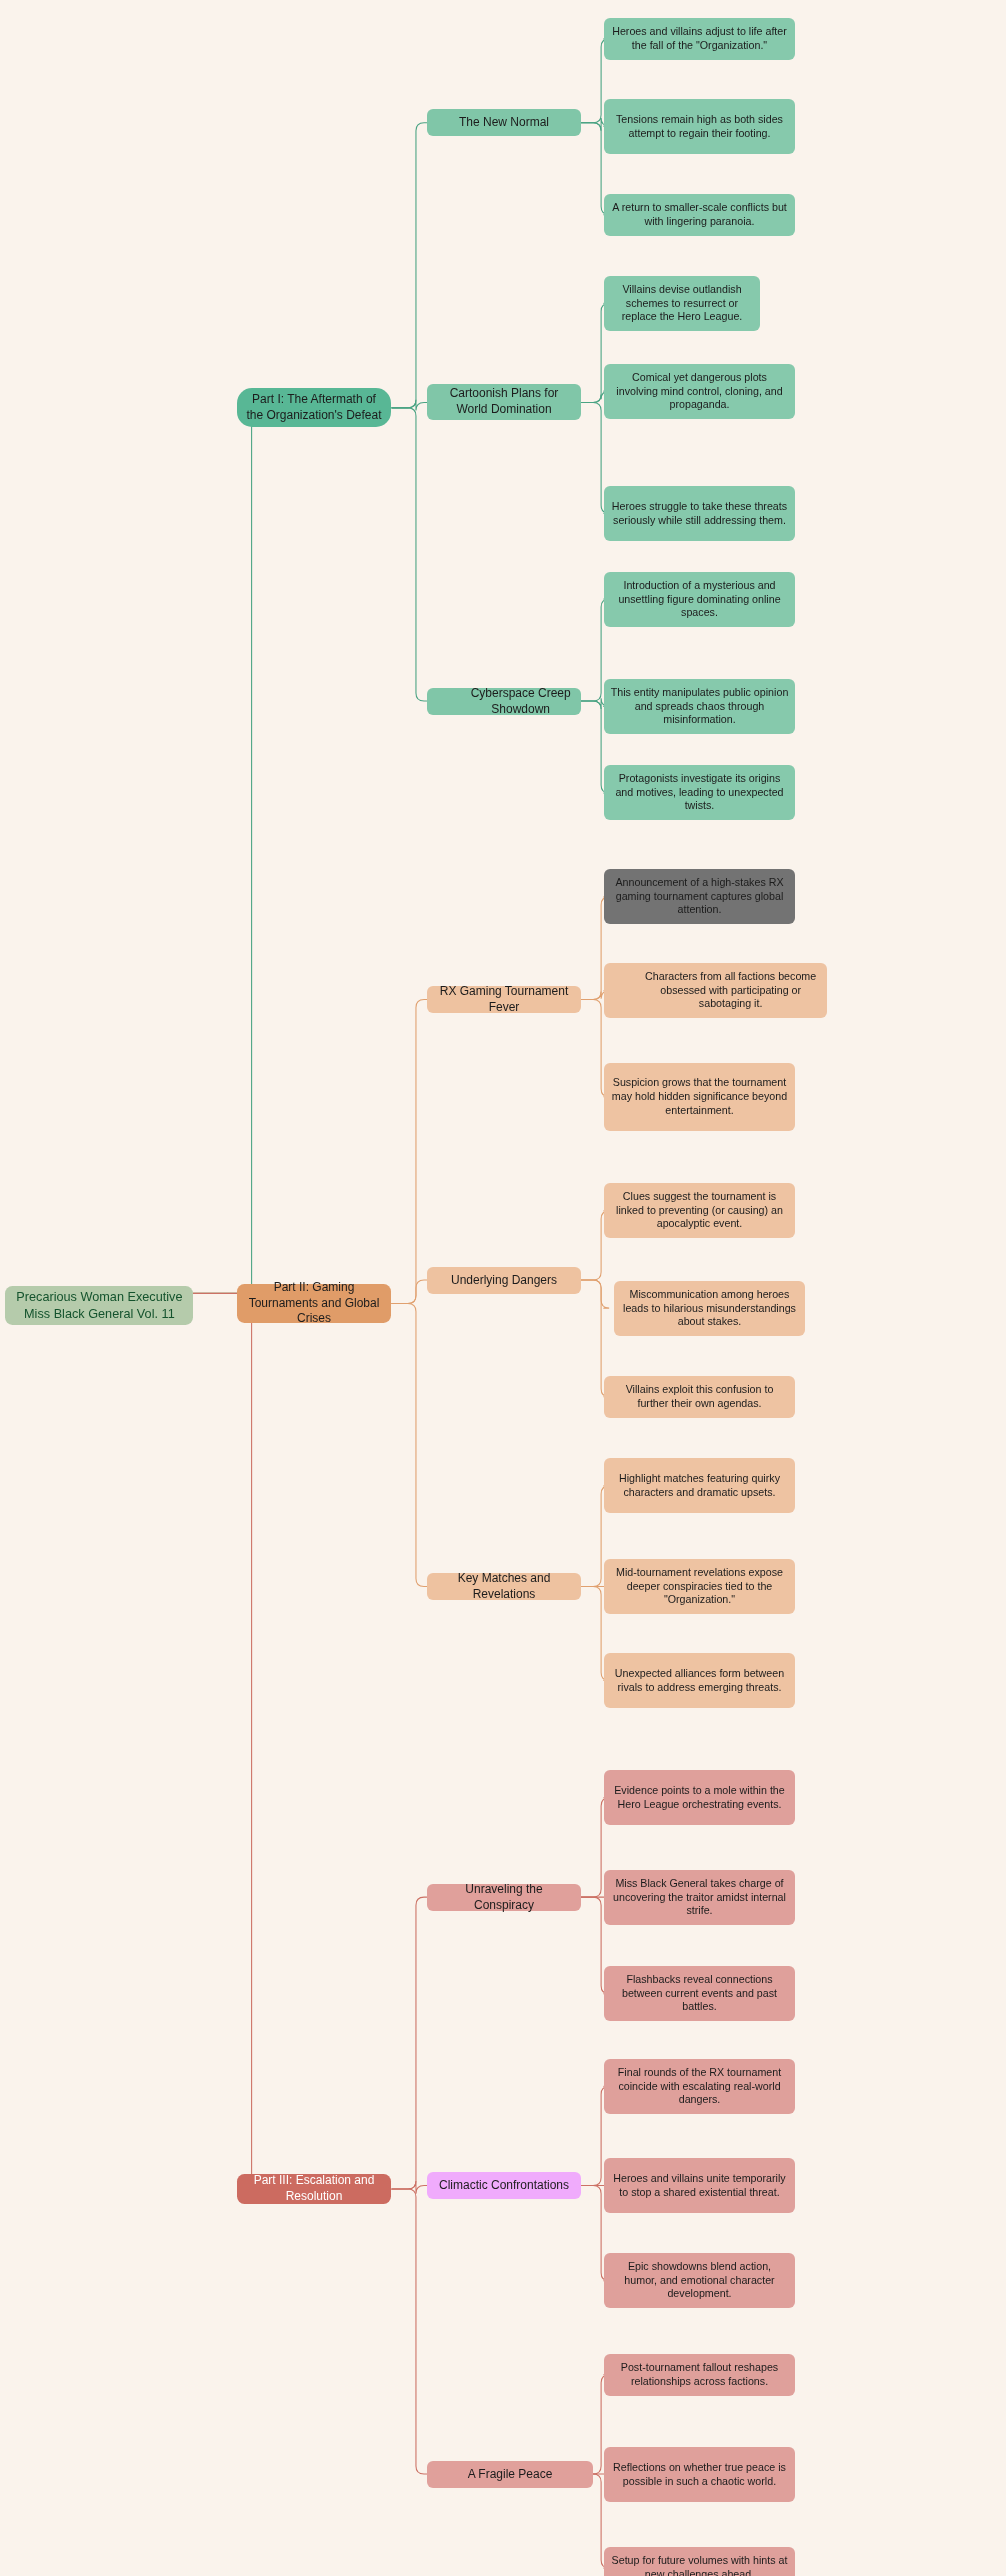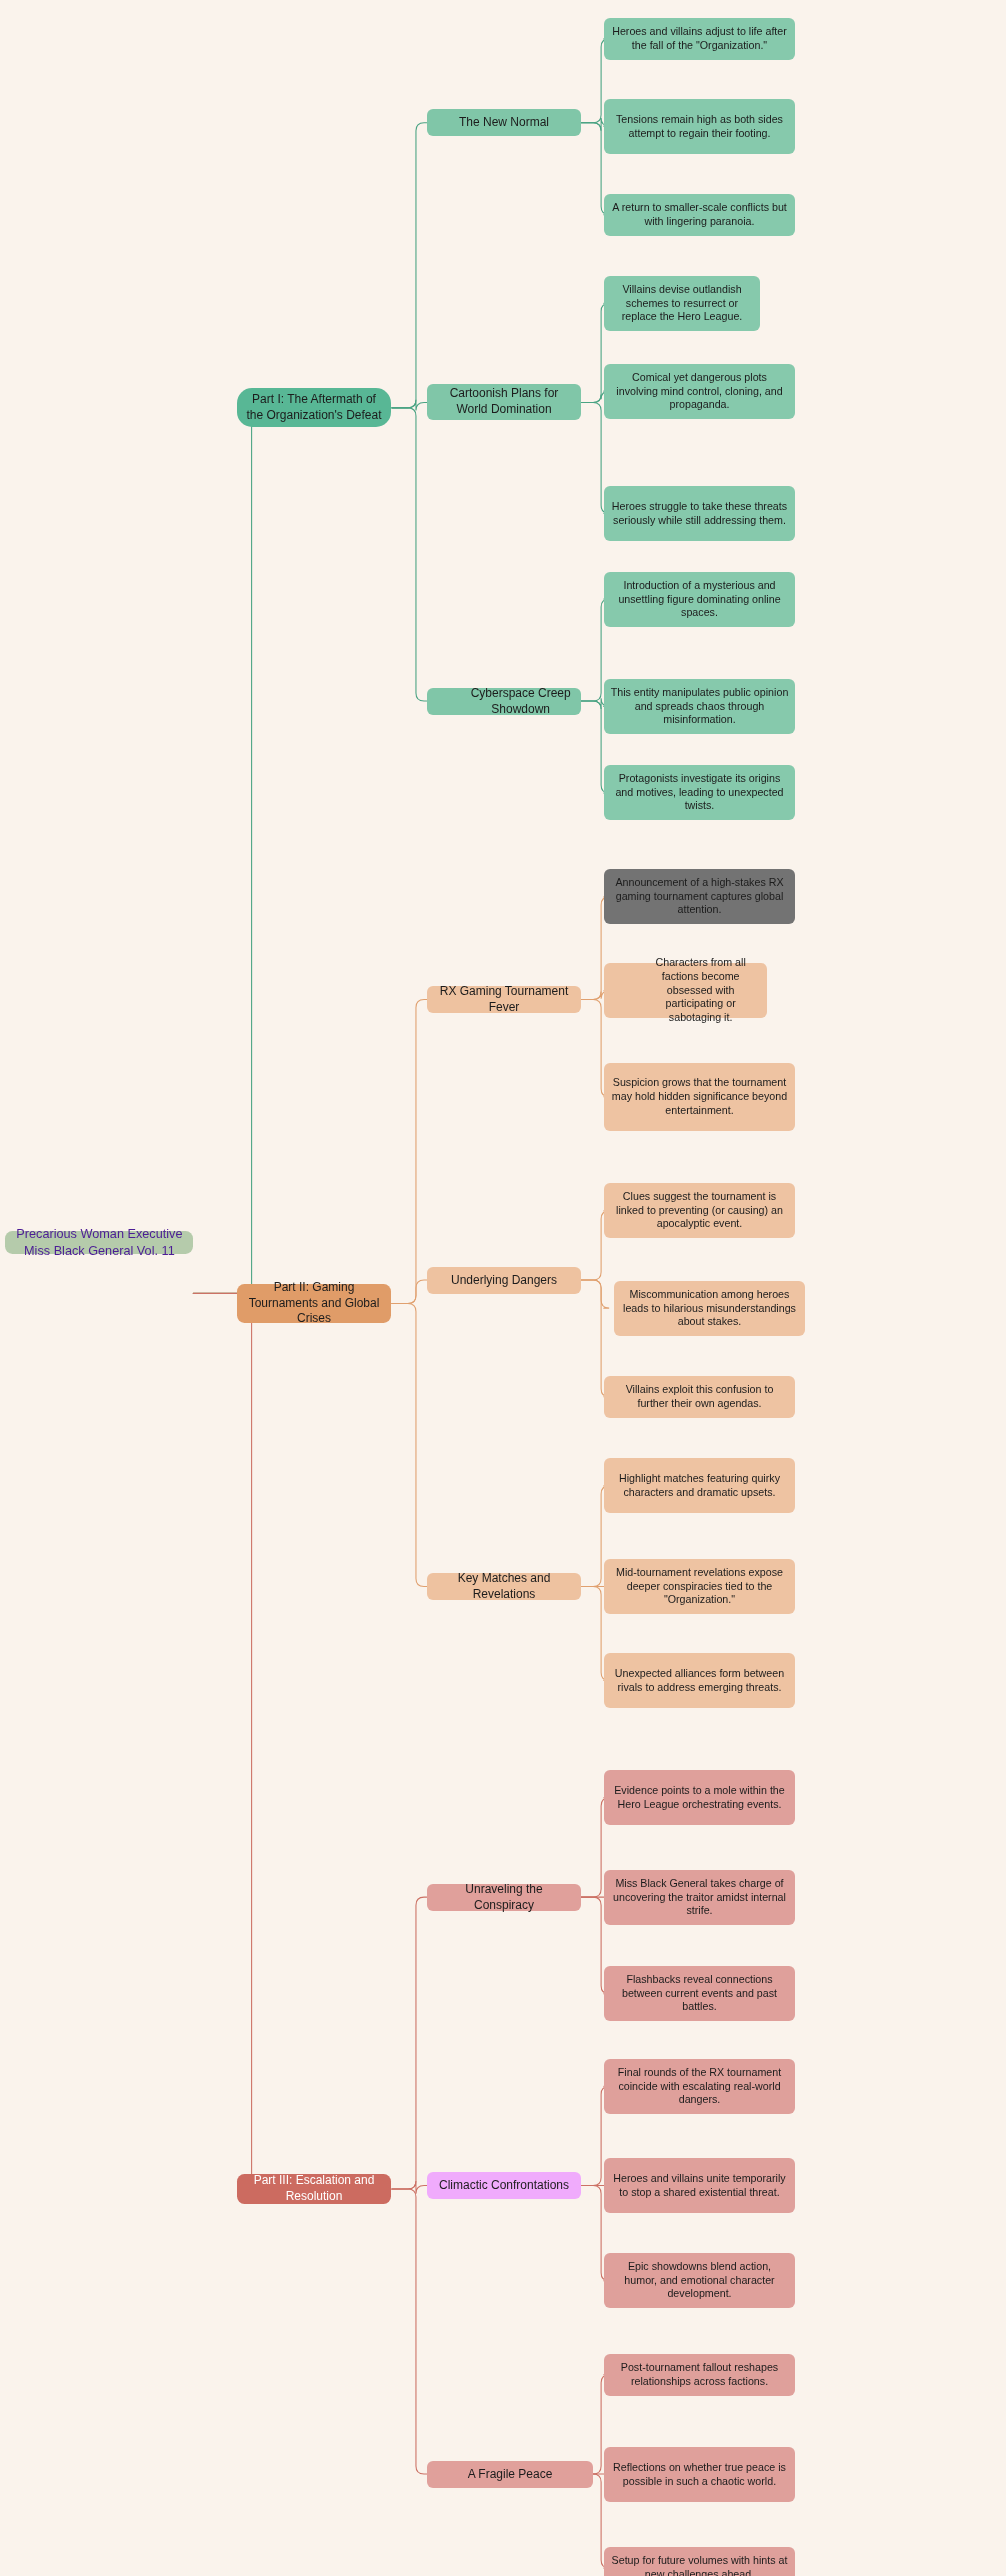--- a/index.html
+++ b/index.html
@@ -65,21 +65,21 @@
       <path d="M866 2828 H884 Q896 2828 896 2840 V2960 Q896 2972 908 2972 H900" fill="none" stroke="#cc7165" stroke-width="1.6" stroke-linecap="round"></path>
       <path d="M584 3263 H608 Q620 3263 620 3251 V3270 Q620 3258 632 3258 H636" fill="none" stroke="#cc7165" stroke-width="1.6" stroke-linecap="round"></path>
       <path d="M866 3258 H884 Q896 3258 896 3246 V3122 Q896 3110 908 3110 H900" fill="none" stroke="#cc7165" stroke-width="1.6" stroke-linecap="round"></path>
       <path d="M866 3258 H900" fill="none" stroke="#cc7165" stroke-width="1.6" stroke-linecap="round"></path>
       <path d="M866 3258 H884 Q896 3258 896 3270 V3388 Q896 3400 908 3400 H900" fill="none" stroke="#cc7165" stroke-width="1.6" stroke-linecap="round"></path>
       <path d="M584 3263 H608 Q620 3263 620 3275 V3676 Q620 3688 632 3688 H636" fill="none" stroke="#cc7165" stroke-width="1.6" stroke-linecap="round"></path>
       <path d="M866 3688 H884 Q896 3688 896 3676 V3552 Q896 3540 908 3540 H900" fill="none" stroke="#cc7165" stroke-width="1.6" stroke-linecap="round"></path>
       <path d="M866 3688 H900" fill="none" stroke="#cc7165" stroke-width="1.6" stroke-linecap="round"></path>
       <path d="M866 3688 H884 Q896 3688 896 3700 V3816 Q896 3828 908 3828 H900" fill="none" stroke="#cc7165" stroke-width="1.6" stroke-linecap="round"></path>
     </svg>
-<div class="node n-root" style="left: 5.4px; top: 1231px; width: 188px; height: 23px; background: rgb(181, 203, 171); color: #4c1d95;">
+<div class="node n-root" style="left: 5.4px; top: 1286px; width: 188px; height: 39px; background: rgb(181, 203, 171); color: #14532d;">
       <span>Precarious Woman Executive Miss Black General Vol. 11</span>
     </div>
     <div class="node n-l1" style="left: 237px; top: 388px; width: 154px; height: 39px; background: rgb(88, 183, 149); color: rgb(28, 28, 28); border-radius: 15px;">
       <span>Part I: The Aftermath of the Organization's Defeat</span>
     </div>
     <div class="node n-l2" style="left: 427px; top: 109px; width: 154px; height: 27px; background: rgb(128, 198, 168); color: rgb(28, 28, 28);">
       <span>The New Normal</span>
     </div>
     <div class="node n-l3" style="left: 604px; top: 18px; width: 191px; height: 42px; background: rgb(134, 201, 172); color: rgb(28, 28, 28);">
       <span>Heroes and villains adjust to life after the fall of the "Organization."</span>
@@ -116,21 +116,21 @@
     </div>
     <div class="node n-l1" style="left: 237px; top: 1284px; width: 154px; height: 39px; background: rgb(224, 156, 104); color: rgb(28, 28, 28);">
       <span>Part II: Gaming Tournaments and Global Crises</span>
     </div>
     <div class="node n-l2" style="left: 427px; top: 986px; width: 154px; height: 27px; background: rgb(238, 194, 160); color: rgb(28, 28, 28);">
       <span>RX Gaming Tournament Fever</span>
     </div>
     <div class="node n-l3" style="left: 604px; top: 869px; width: 191px; height: 55px; background: #737373; color: rgb(28, 28, 28);">
       <span>Announcement of a high-stakes RX gaming tournament captures global attention.</span>
     </div>
-    <div class="node n-l3" style="left: 604px; top: 963px; width: 163px; height: 55px; background: rgb(238, 195, 162); color: rgb(28, 28, 28); padding-left: 37px;">
+    <div class="node n-l3" style="left: 604px; top: 963px; width: 223px; height: 55px; background: rgb(238, 195, 162); color: rgb(28, 28, 28); padding-left: 37px;">
       <span>Characters from all factions become obsessed with participating or sabotaging it.</span>
     </div>
     <div class="node n-l3" style="left: 604px; top: 1063px; width: 191px; height: 68px; background: rgb(238, 195, 162); color: rgb(28, 28, 28);">
       <span>Suspicion grows that the tournament may hold hidden significance beyond entertainment.</span>
     </div>
     <div class="node n-l2" style="left: 427px; top: 1267px; width: 154px; height: 27px; background: rgb(238, 194, 160); color: rgb(28, 28, 28);">
       <span>Underlying Dangers</span>
     </div>
     <div class="node n-l3" style="left: 604px; top: 1183px; width: 191px; height: 55px; background: rgb(238, 195, 162); color: rgb(28, 28, 28);">
       <span>Clues suggest the tournament is linked to preventing (or causing) an apocalyptic event.</span>

